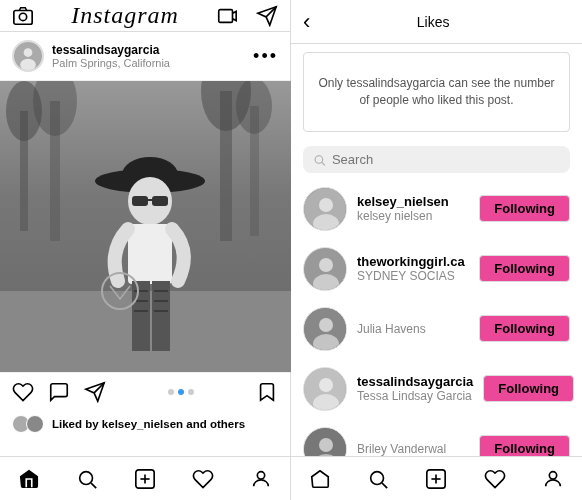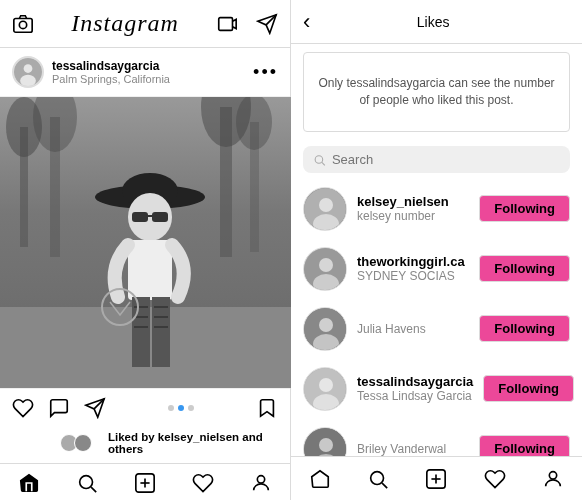--- a/index.html
+++ b/index.html
@@ -21,21 +21,21 @@
       border-right: 1px solid #dbdbdb;
       background: #fff;
     }
 
     .left-header {
       display: flex;
       align-items: center;
       justify-content: space-between;
       padding: 12px 12px;
       border-bottom: 1px solid #dbdbdb;
-      height: 48px;
+      height: 32px;
     }
 
     .header-icons {
       display: flex;
       gap: 14px;
       align-items: center;
     }
 
     .icon-svg {
       width: 22px;
@@ -145,23 +145,22 @@
 
     .dot.active {
       background: #3897f0;
       width: 6px;
       height: 6px;
     }
 
     .liked-bar {
       display: flex;
       align-items: center;
-      gap: 16px;
+      gap: 8px;
       padding: 4px 12px 8px;
-      margin-left: 48px;
     }
 
     .liked-avatars {
       display: flex;
     }
 
     .liked-avatar {
       width: 18px;
       height: 18px;
       border-radius: 50%;
@@ -510,21 +509,21 @@
   <div class="like-item">
     <div class="like-avatar av1">
       <svg viewBox="0 0 44 44" width="44" height="44">
         <circle cx="22" cy="22" r="22" fill="#b0b0b0"></circle>
         <circle cx="22" cy="17" r="7" fill="rgba(255,255,255,0.6)"></circle>
         <ellipse cx="22" cy="36" rx="13" ry="10" fill="rgba(255,255,255,0.5)"></ellipse>
       </svg>
     </div>
     <div class="like-info">
       <div class="like-username">kelsey_nielsen</div>
-          <div class="like-display">kelsey number</div>
+          <div class="like-display">kelsey nielsen</div>
     </div>
     <button class="follow-btn">Following</button>
   </div>
       <div class="like-item">
     <div class="like-avatar av2">
       <svg viewBox="0 0 44 44" width="44" height="44">
         <circle cx="22" cy="22" r="22" fill="#999"></circle>
         <circle cx="22" cy="17" r="7" fill="rgba(255,255,255,0.6)"></circle>
         <ellipse cx="22" cy="36" rx="13" ry="10" fill="rgba(255,255,255,0.5)"></ellipse>
       </svg>

